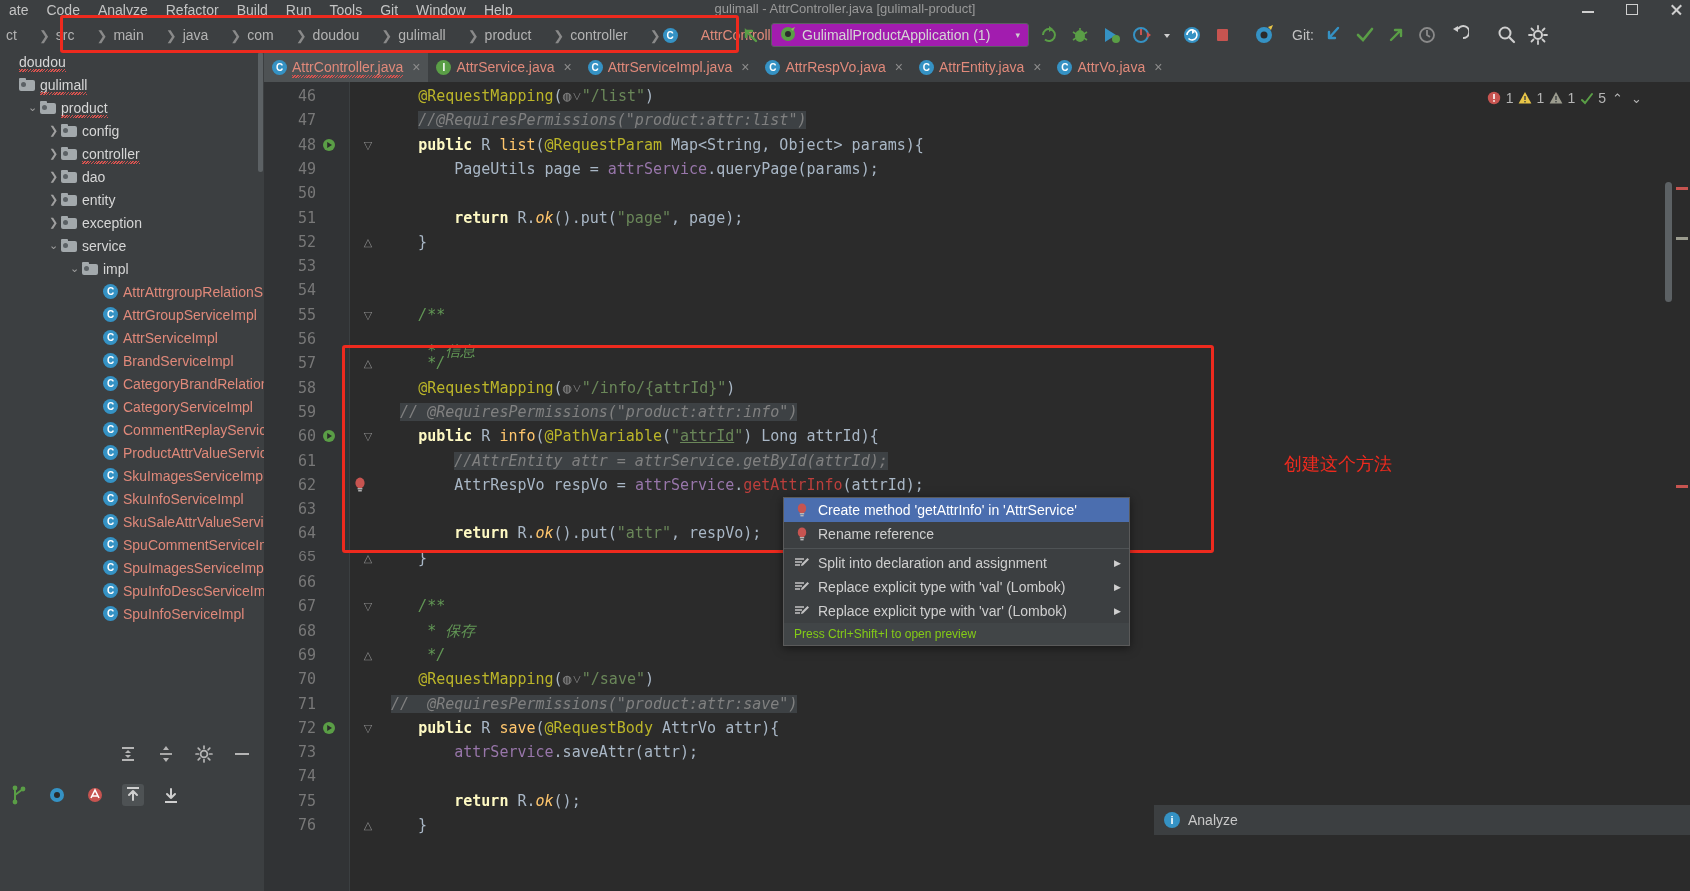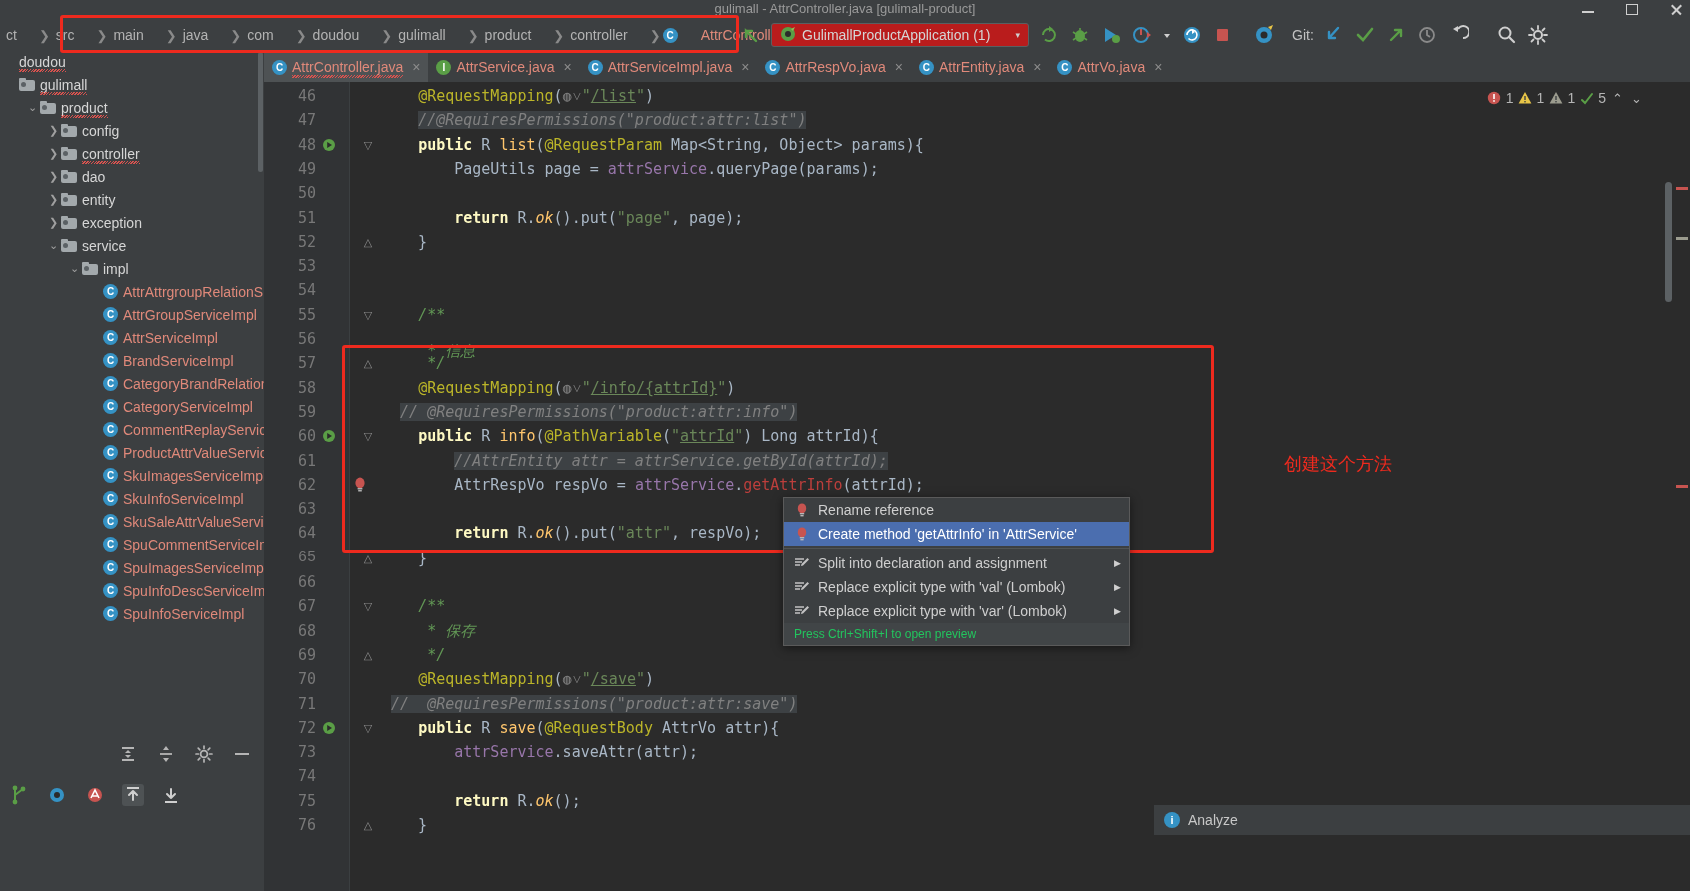--- a/index.html
+++ b/index.html
@@ -48,21 +48,21 @@
   .crumb-link { color: #e08a7a; }
 
   
   .annot-box { position: absolute; border: 3px solid #ee2a1e; border-radius: 3px; pointer-events: none; }
   .annot-text { position: absolute; color: #ee2a1e; font-size: 18px; white-space: nowrap; }
 
   
   .toolbar-right { position: absolute; top: 20px; left: 740px; height: 30px; display: flex; align-items: center; gap: 9px; }
   .tb-icon { width: 22px; height: 22px; position: relative; display: inline-block; }
   .runcfg {
-    height: 24px; min-width: 258px; background: #b91c1c; border: 1px solid #5a5f61; border-radius: 3px;
+    height: 24px; min-width: 258px; background: #a21caf; border: 1px solid #5a5f61; border-radius: 3px;
     display: flex; align-items: center; padding: 0 8px; gap: 6px; color: #d5d5d5; font-size: 14px;
   }
   .runcfg .arrow { margin-left: auto; font-size: 9px; color: #cfcfcf; }
   .git-label { font-size: 14px; color: #c2c2c2; margin-left: 8px; }
 
   
   .sidebar {
     position: absolute; left: 0; top: 50px; width: 264px; height: 690px;
     background: #3c3f41; overflow: hidden; font-size: 14px;
   }
@@ -111,21 +111,21 @@
   .kw { color: #fef9c3; font-weight: bold; }
   .anno { color: #bbb529; }
   .str { color: #6a8759; }
   .cmt { color: #808080; font-style: italic; }
   .cmt-hl { background: #3d4144; color: #808080; font-style: italic; }
   .jdoc { color: #629755; font-style: italic; }
   .fld { color: #9876aa; }
   .mth { color: #ffc66d; }
   .ital { font-style: italic; }
   .err-underline { color: #bc3f3c; position: relative; }
-  .link-u { color: #6a8759; text-decoration: underline; }
+  .link-u { color: #6a8759; }
   .id-u { color: #6a8759; text-decoration: underline; }
 
   .fold-mark { position: absolute; left: 98px; width: 12px; height: 24.3px; color: #8c8c8c; font-size: 11px; text-align: center; line-height: 24.3px; }
   .run-ico { position: absolute; left: 58px; width: 14px; height: 24.3px; }
   .bulb { position: absolute; left: 88px; width: 16px; height: 24.3px; }
 
   .rm-gutter-line { position: absolute; left: 85px; top: 0; width: 1px; height: 809px; background: #3b3f41; }
 
   
   .inspect {
@@ -141,21 +141,21 @@
   
   .popup {
     position: absolute; left: 783px; top: 497px; width: 347px;
     background: #3c3f41; border: 1px solid #5a5a5a; box-shadow: 0 2px 9px rgba(0,0,0,.5); z-index: 40;
     font-family: "Liberation Sans", sans-serif;
   }
   .pitem { height: 24px; display: flex; align-items: center; gap: 8px; padding: 0 8px 0 10px; font-size: 14px; color: #cfcfcf; white-space: nowrap; position: relative; }
   .pitem.sel { background: #4b6eaf; color: #ffffff; }
   .pitem .submenu { margin-left: auto; font-size: 9px; color: #cfcfcf; }
   .psep { height: 1px; background: #4f5355; margin: 2px 0; }
-  .phint { height: 22px; display: flex; align-items: center; padding-left: 10px; font-size: 12px; color: #22c55e; background: #414547; }
+  .phint { height: 22px; display: flex; align-items: center; padding-left: 10px; font-size: 12px; color: #84cc16; background: #414547; }
   .p-ico { width: 16px; height: 16px; flex: none; position: relative; }
 
   
   .services {
     position: absolute; left: 1154px; top: 805px; width: 536px; height: 30px;
     background: #3c3f41; display: flex; align-items: center; gap: 8px; padding-left: 10px; font-size: 14px; color: #c8c8c8;
   }
   .info-ico { width: 16px; height: 16px; border-radius: 50%; background: #3592c4; color: #fff; font-size: 11px; display:inline-flex; align-items:center; justify-content:center; font-weight: bold;}
 
   .editor-scrollbar { position: absolute; right: 18px; top: 100px; width: 7px; height: 120px; background: #5c6164; border-radius: 4px; }
@@ -175,20 +175,32 @@
       </div>
     <div class="win-ctrl">
         <div class="g" style="left:2px;top:3px;width:12px;height:11px;background:none;border:1.5px solid #cfcfcf;"></div>
       </div>
     <div class="win-ctrl">
       <div class="g" style="left:2px;top:8px;width:13px;height:1.5px;transform:rotate(45deg);"></div>
       <div class="g" style="left:2px;top:8px;width:13px;height:1.5px;transform:rotate(-45deg);"></div>
     </div>
   </div>
 
+  <div class="menubar">
+    <div class="menu-item">ate</div>
+    <div class="menu-item">Code</div>
+    <div class="menu-item">Analyze</div>
+    <div class="menu-item">Refactor</div>
+    <div class="menu-item">Build</div>
+    <div class="menu-item">Run</div>
+    <div class="menu-item">Tools</div>
+    <div class="menu-item">Git</div>
+    <div class="menu-item">Window</div>
+    <div class="menu-item">Help</div>
+  </div>
 
   <div class="navbar">
     <div class="crumbs">
       <div class="crumb">
           <span class="ctext">ct</span>
           <span class="sep">❯</span>
         </div>
       <div class="crumb">
           <span class="ctext">src</span>
           <span class="sep">❯</span>
@@ -774,35 +786,35 @@
     <div class="stripe">
       <div class="marker" style="top:105px;background:#c75450;"></div>
       <div class="marker" style="top:155px;background:#9b9b8e;"></div>
       <div class="marker" style="top:403px;background:#c75450;"></div>
     </div>
     <div class="editor-scrollbar"></div>
   </div>
 
   <div class="popup">
     <div id="popup-host">
+        <div class="pitem sel">
+          <span class="p-ico"><svg width="16" height="16" viewBox="0 0 16 16">
+              <ellipse cx="8" cy="6.4" rx="4.2" ry="5" fill="#c75450"></ellipse>
+              <rect x="5.8" y="11" width="4.4" height="1.4" fill="#b8b8b8"></rect>
+              <rect x="6.4" y="13" width="3.2" height="1.4" fill="#b8b8b8"></rect>
+            </svg></span>
+          <span>Create method 'getAttrInfo' in 'AttrService'</span>
+        </div>
         <div class="pitem">
           <span class="p-ico"><svg width="16" height="16" viewBox="0 0 16 16">
               <ellipse cx="8" cy="6.4" rx="4.2" ry="5" fill="#c75450"></ellipse>
               <rect x="5.8" y="11" width="4.4" height="1.4" fill="#b8b8b8"></rect>
               <rect x="6.4" y="13" width="3.2" height="1.4" fill="#b8b8b8"></rect>
             </svg></span>
           <span>Rename reference</span>
-        </div>
-        <div class="pitem sel">
-          <span class="p-ico"><svg width="16" height="16" viewBox="0 0 16 16">
-              <ellipse cx="8" cy="6.4" rx="4.2" ry="5" fill="#c75450"></ellipse>
-              <rect x="5.8" y="11" width="4.4" height="1.4" fill="#b8b8b8"></rect>
-              <rect x="6.4" y="13" width="3.2" height="1.4" fill="#b8b8b8"></rect>
-            </svg></span>
-          <span>Create method 'getAttrInfo' in 'AttrService'</span>
         </div>
         <div class="psep"></div>
         <div class="pitem">
           <span class="p-ico"><svg width="16" height="16" viewBox="0 0 16 16">
               <path d="M1 4h9M1 7h7M1 10h5" stroke="#c2c2c2" stroke-width="1.5"></path>
               <path d="M13.5 3 L15 4.5 L9 10.5 L7 11 L7.5 9 Z" fill="#c2c2c2"></path>
             </svg></span>
           <span>Split into declaration and assignment</span>
           <span class="submenu">▶</span>
         </div>

